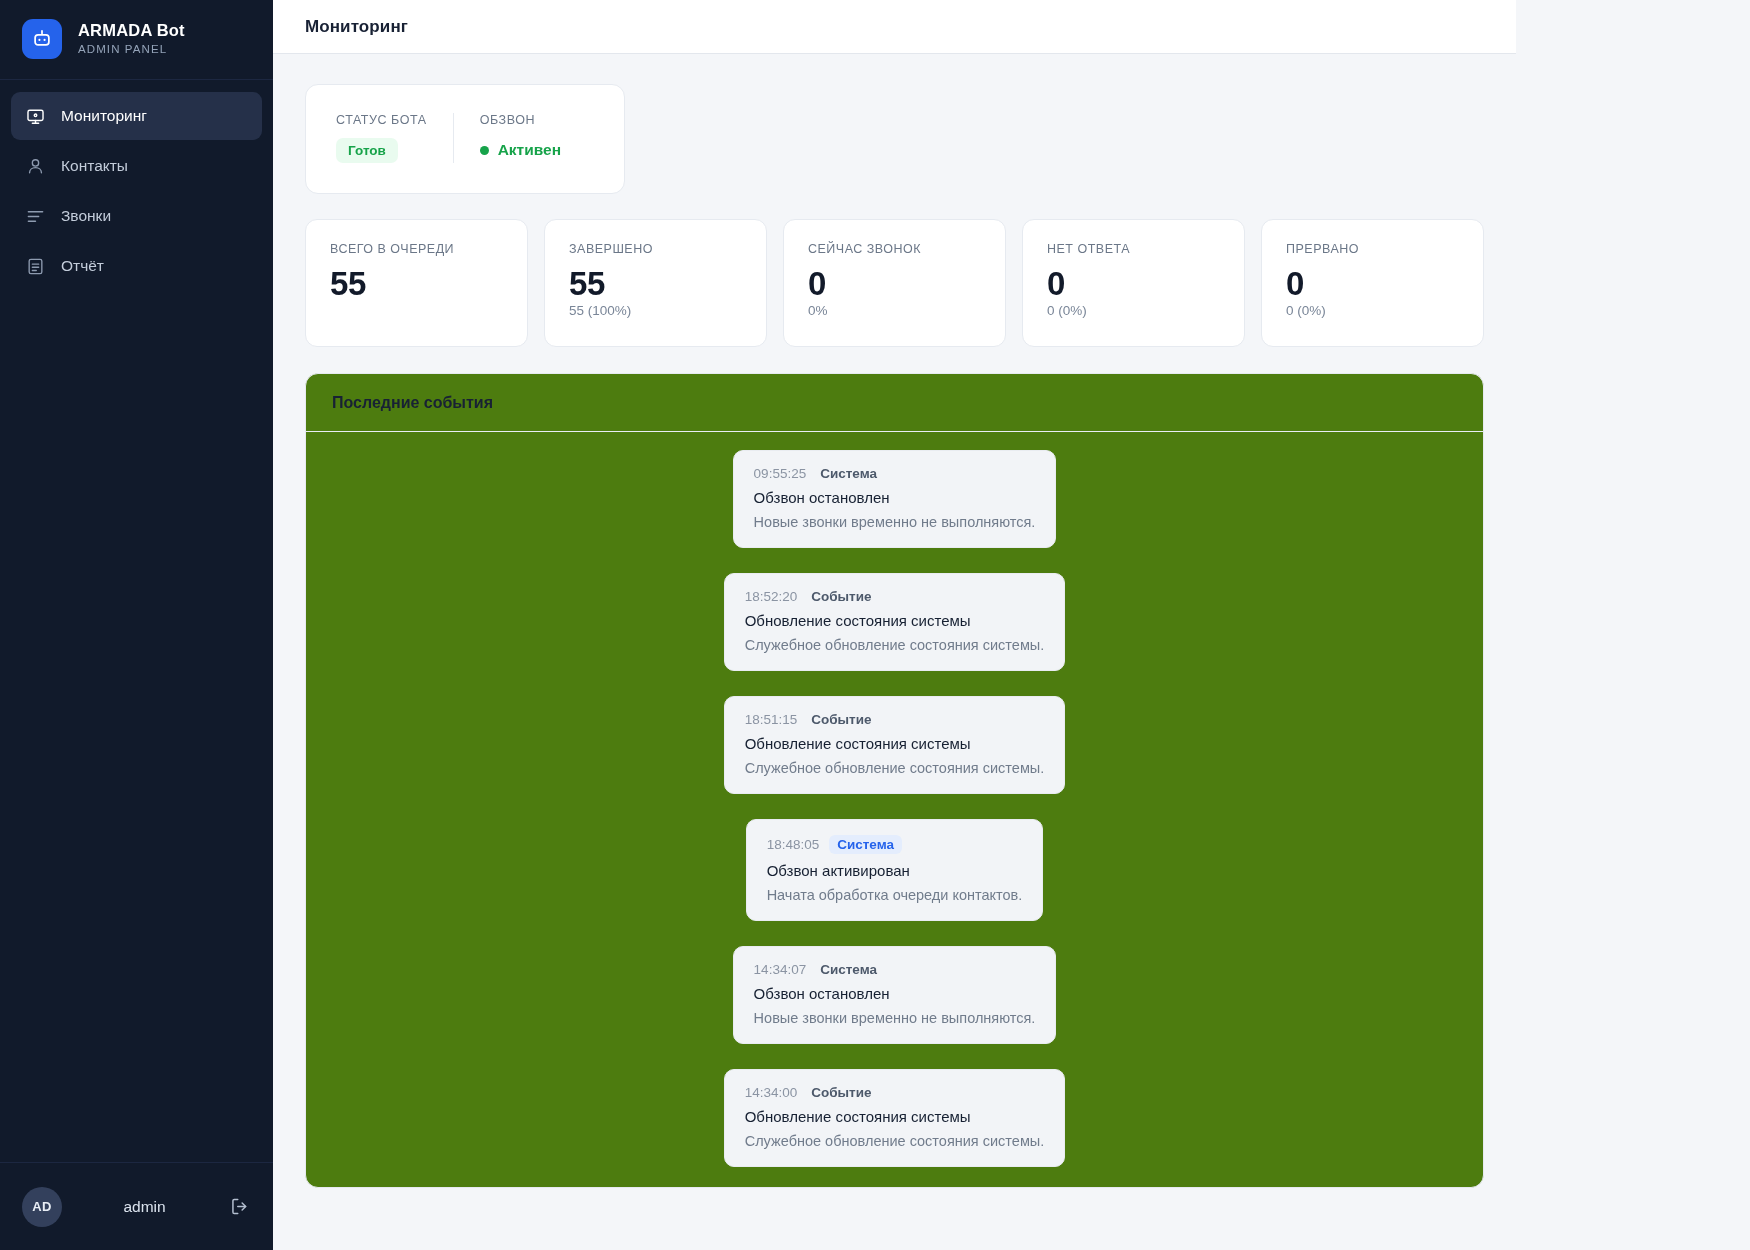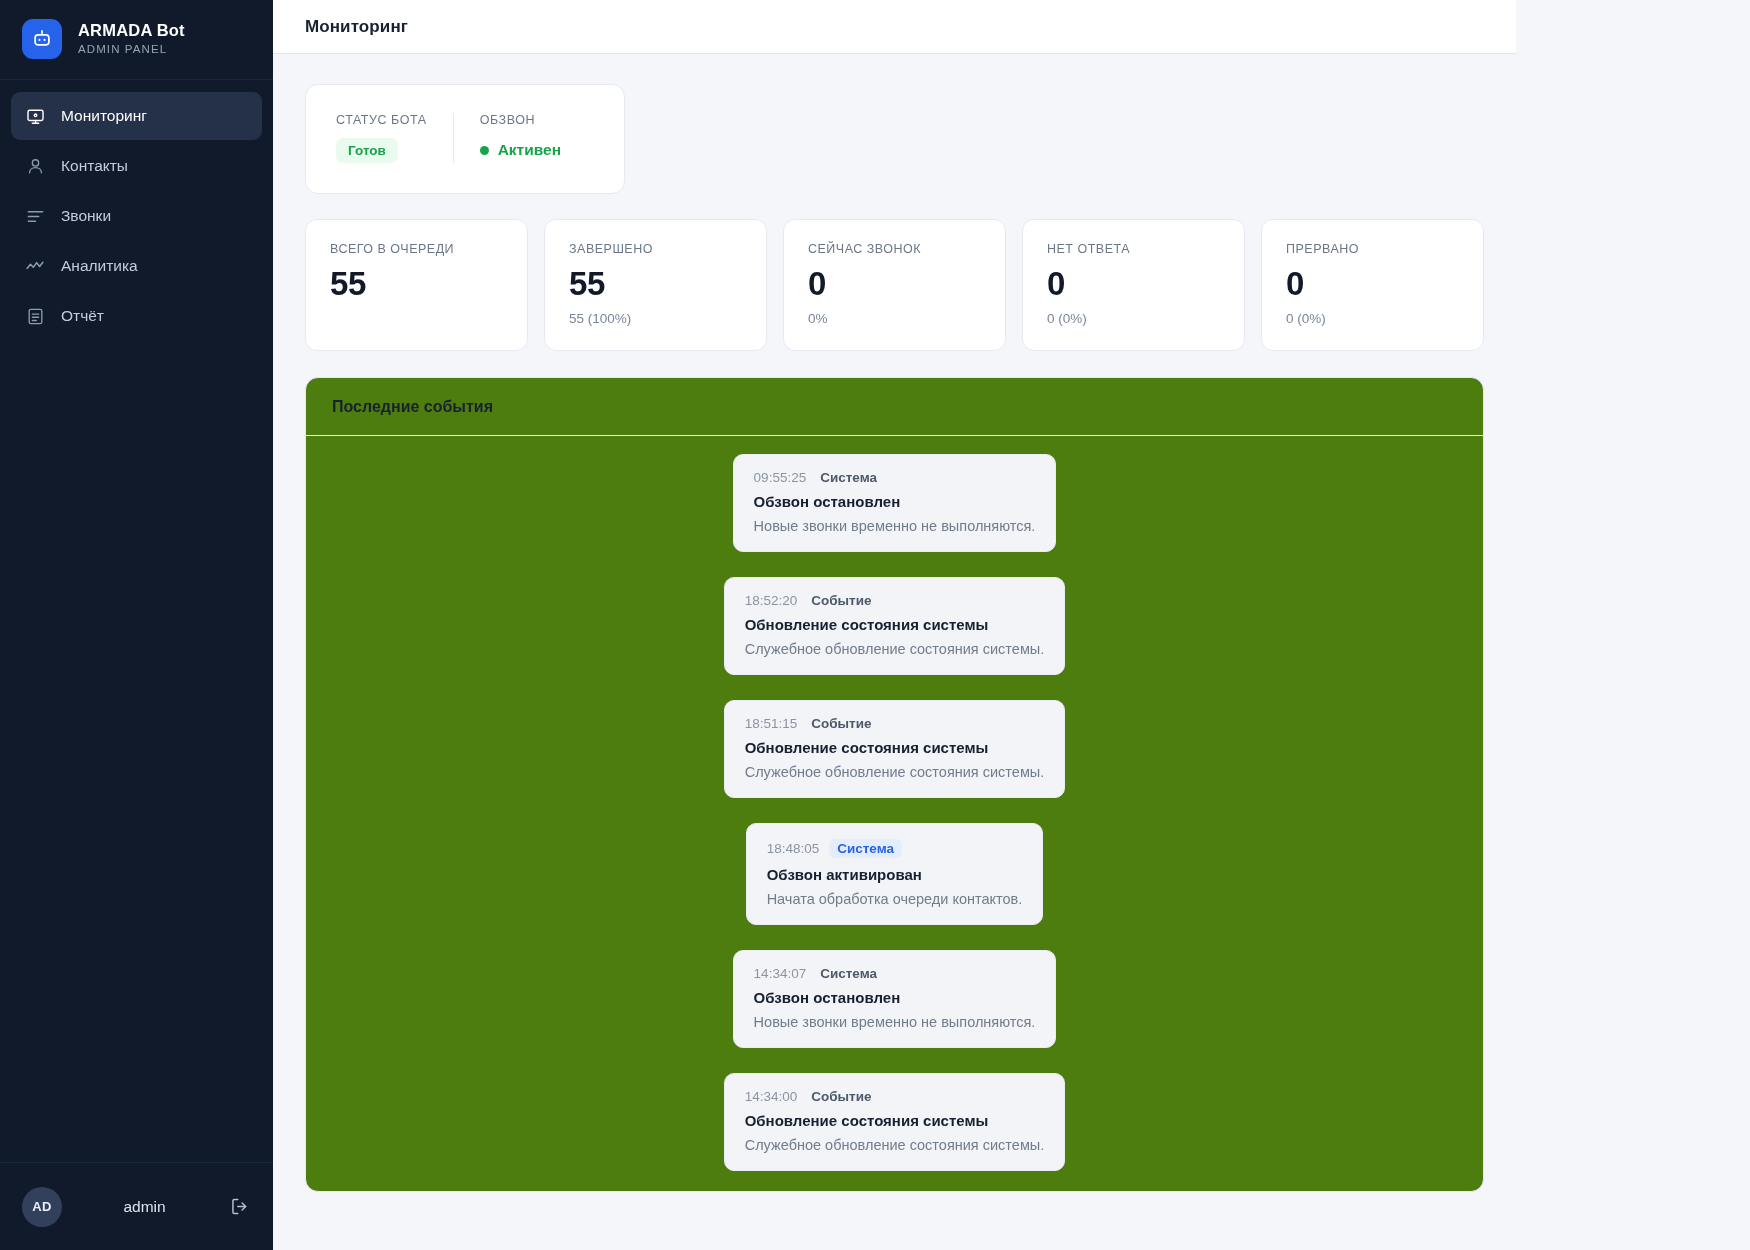--- a/index.html
+++ b/index.html
@@ -230,21 +230,20 @@
   .kpi-value {
     font-size: 33px;
     font-weight: bold;
     color: #121a2a;
     line-height: 38px;
     letter-spacing: -0.4px;
   }
   .kpi-sub {
     font-size: 13.5px;
     color: #7a8698;
-    margin-top: 8px;
   }
 
   
   .events-panel {
     background: #4d7c0f;
     border: 1px solid #e6eaf0;
     border-radius: 13px;
     overflow: hidden;
   }
   .events-head {
@@ -286,21 +285,21 @@
   }
   .event-tag.highlight {
     color: #2563eb;
     background: #e4edfd;
     border-radius: 6px;
     padding: 2px 8px;
     margin-left: -4px;
   }
   .event-title {
     font-size: 15px;
-    font-weight: bold;
+    font-weight: normal;
     color: #162032;
     margin-bottom: 8px;
   }
   .event-desc {
     font-size: 14.5px;
     color: #717c8c;
   }
 </style>
 </head>
 <body>
@@ -352,28 +351,20 @@
         <span class="nav-ico">
           <svg width="19" height="19" viewBox="0 0 24 24" fill="none" stroke="currentColor" stroke-width="1.8" stroke-linecap="round">
             <path d="M3 6h18"></path>
               <path d="M3 12h13"></path>
               <path d="M3 18h9"></path>
           </svg>
         </span>
         <span>Звонки</span>
       </div>
 
-      <div class="nav-item">
-        <span class="nav-ico">
-          <svg width="20" height="20" viewBox="0 0 24 24" fill="none" stroke="currentColor" stroke-width="1.8" stroke-linecap="round" stroke-linejoin="round">
-            <path d="M2.5 15l4-5 3.5 3.5L14 8l3.5 4.5 4-5"></path>
-          </svg>
-        </span>
-        <span>Аналитика</span>
-      </div>
 
       <div class="nav-item">
         <span class="nav-ico">
           <svg width="19" height="19" viewBox="0 0 24 24" fill="none" stroke="currentColor" stroke-width="1.7" stroke-linecap="round" stroke-linejoin="round">
             <rect x="4" y="3" width="16" height="18" rx="2.2"></rect>
             <path d="M8 9h8"></path>
               <path d="M8 13h8"></path>
               <path d="M8 17h5"></path>
           </svg>
         </span>

